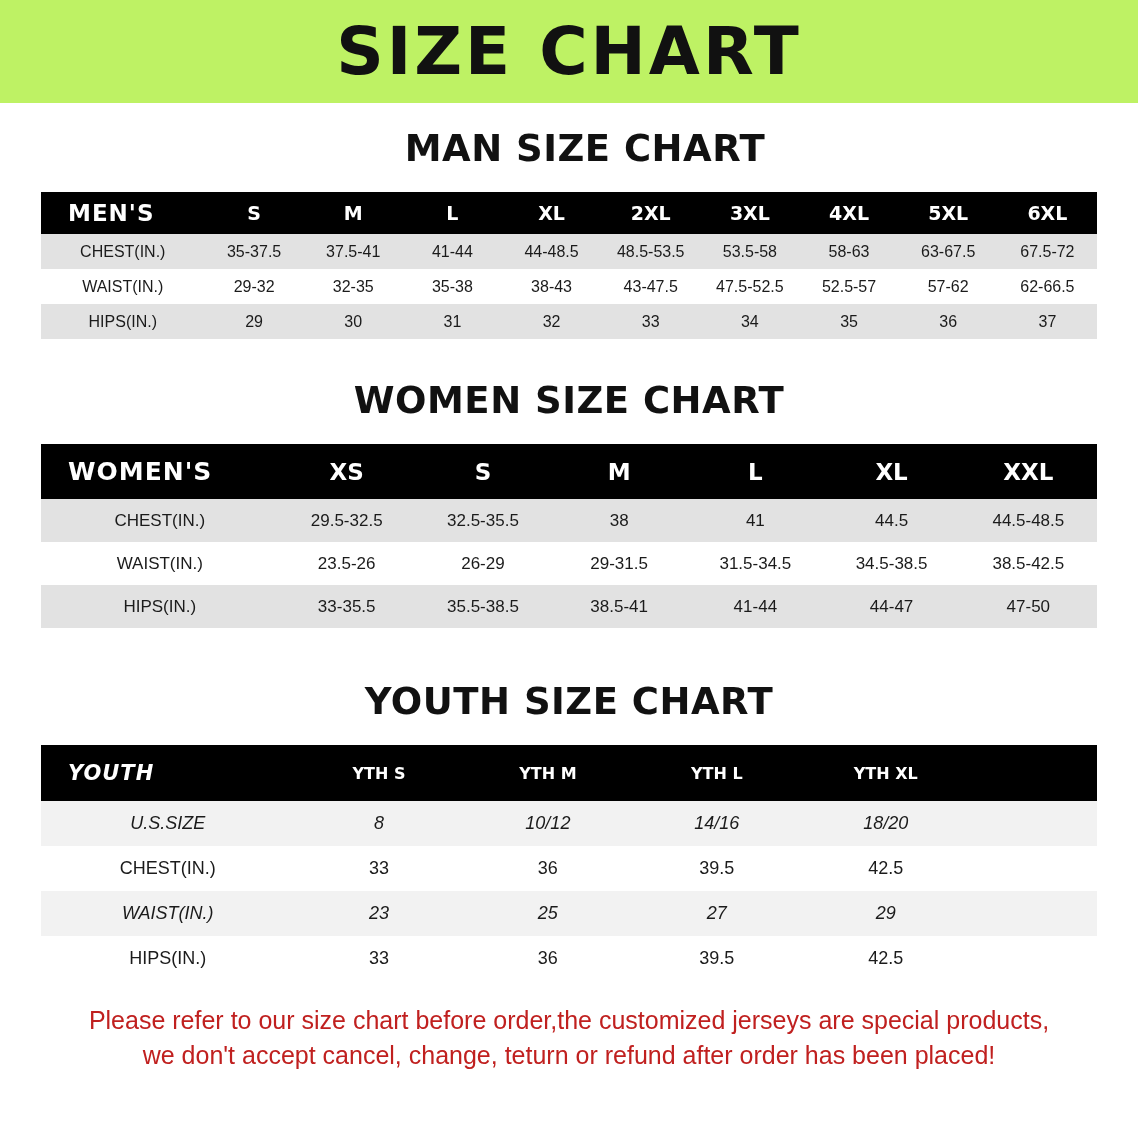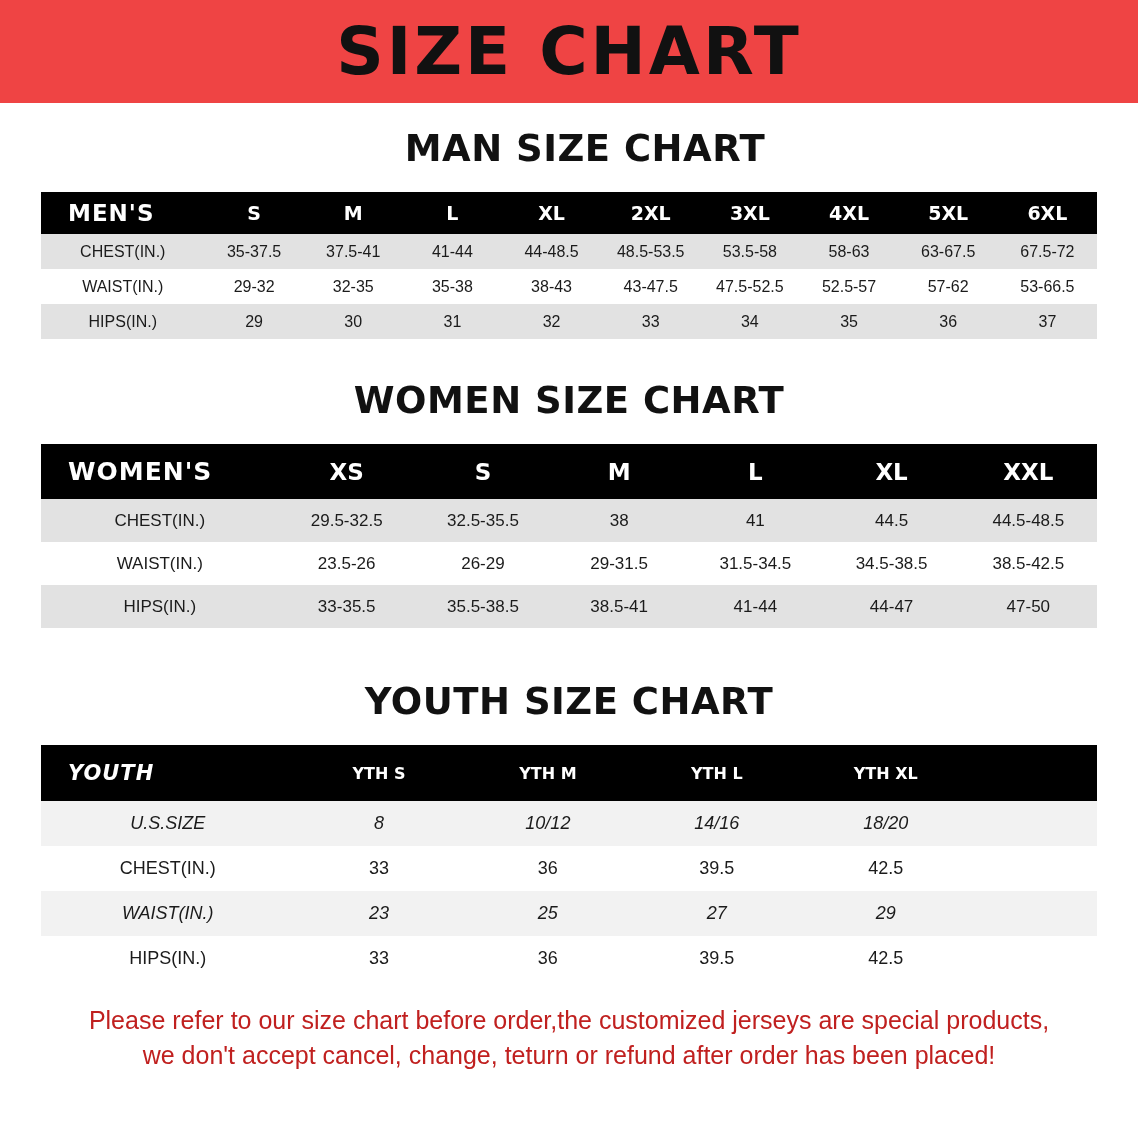--- a/index.html
+++ b/index.html
@@ -11,21 +11,21 @@
     height: 1132px;
     background: #ffffff;
     font-family: "Liberation Sans", sans-serif;
     overflow: hidden;
   }
 
   
   .banner {
     width: 100%;
     height: 103px;
-    background: #ef4444;
+    background: #bef264;
     display: flex;
     align-items: center;
     justify-content: center;
   }
   .banner-title {
     font-family: "DejaVu Sans", sans-serif;
     font-weight: bold;
     font-size: 66px;
     letter-spacing: 3px;
     color: #111111;
@@ -168,21 +168,21 @@
       <tr class="body-row row-white">
         <td class="label-cell">WAIST(IN.)</td>
         <td>29-32</td>
         <td>32-35</td>
         <td>35-38</td>
         <td>38-43</td>
         <td>43-47.5</td>
         <td>47.5-52.5</td>
         <td>52.5-57</td>
         <td>57-62</td>
-        <td>53-66.5</td>
+        <td>62-66.5</td>
       </tr>
 
       <tr class="body-row row-shade-a">
         <td class="label-cell">HIPS(IN.)</td>
         <td>29</td>
         <td>30</td>
         <td>31</td>
         <td>32</td>
         <td>33</td>
         <td>34</td>

